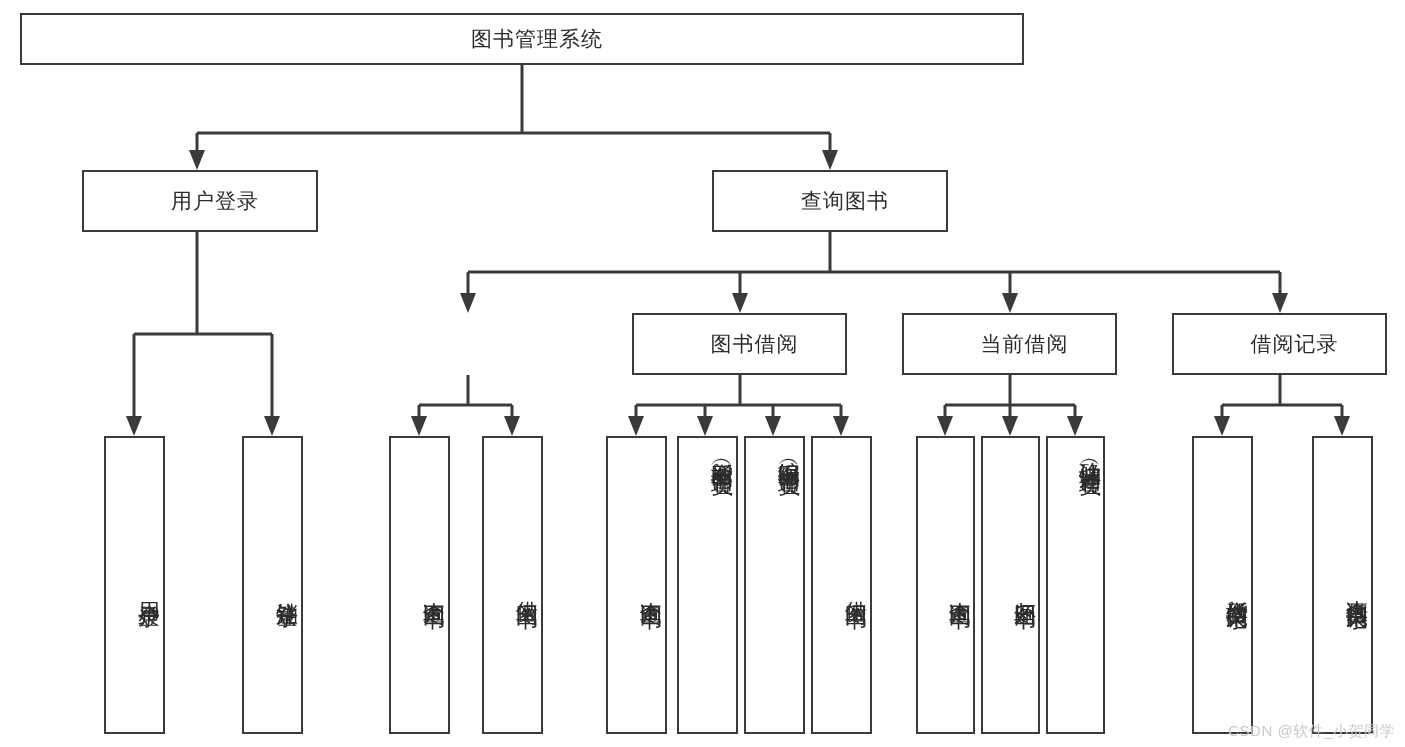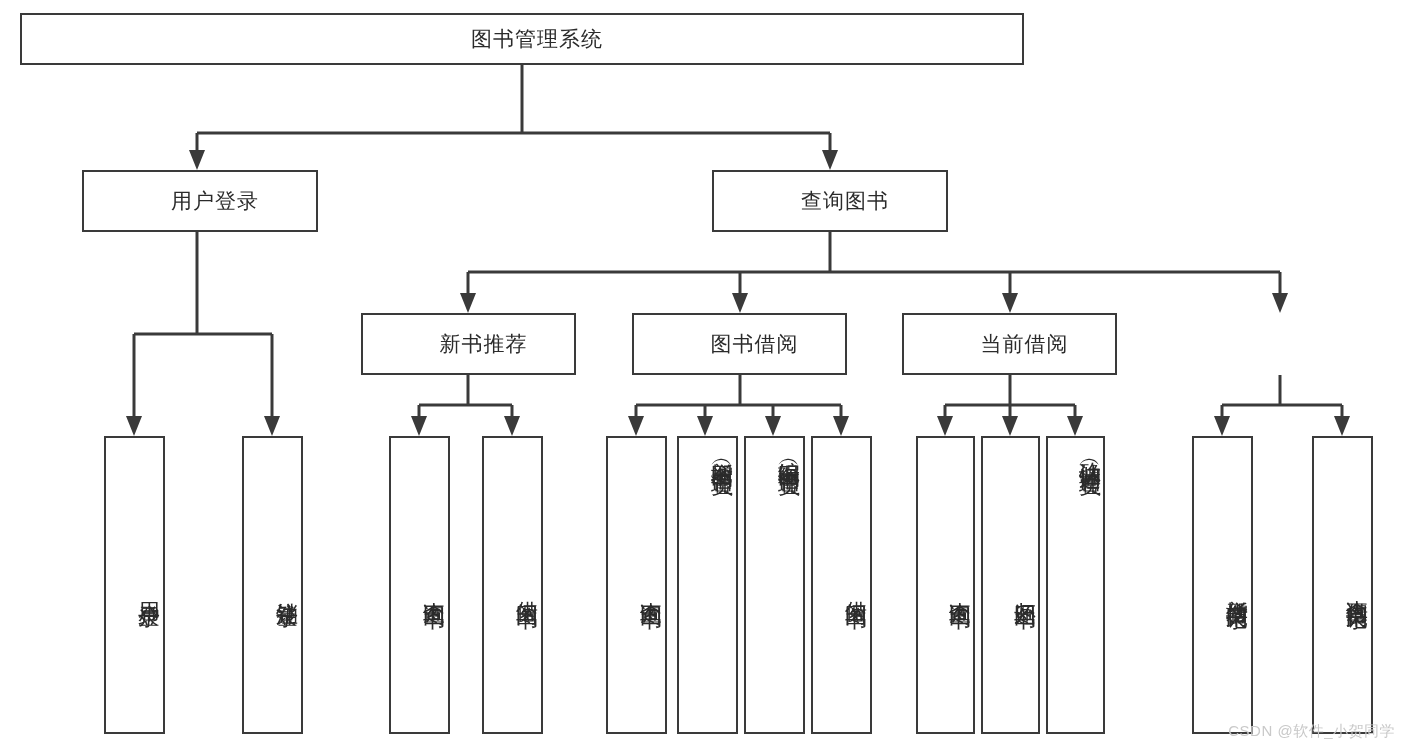--- a/index.html
+++ b/index.html
@@ -141,32 +141,32 @@
   </div>
 
   <div class="node" style="left:82px;top:170px;width:236px;height:62px;">
     <span class="label">用户登录</span>
   </div>
 
   <div class="node" style="left:712px;top:170px;width:236px;height:62px;">
     <span class="label">查询图书</span>
   </div>
 
-  <div class="node" style="left:361px;top:313px;width:215px;height:62px;">
-    <span class="label">新书推荐</span>
-  </div>
 
   <div class="node" style="left:902px;top:313px;width:215px;height:62px;">
     <span class="label">当前借阅</span>
   </div>
 
   <div class="node" style="left:632px;top:313px;width:215px;height:62px;">
     <span class="label">图书借阅</span>
   </div>
 
+  <div class="node" style="left:1172px;top:313px;width:215px;height:62px;">
+    <span class="label">借阅记录</span>
+  </div>
 
   <div class="node vertical centered" style="left:104px;top:436px;width:61px;height:298px;">
     <span class="label">用户登录</span>
   </div>
   <div class="node vertical centered" style="left:242px;top:436px;width:61px;height:298px;">
     <span class="label">注销登录</span>
   </div>
 
   <div class="node vertical centered" style="left:389px;top:436px;width:61px;height:298px;">
     <span class="label">查询图书</span>

